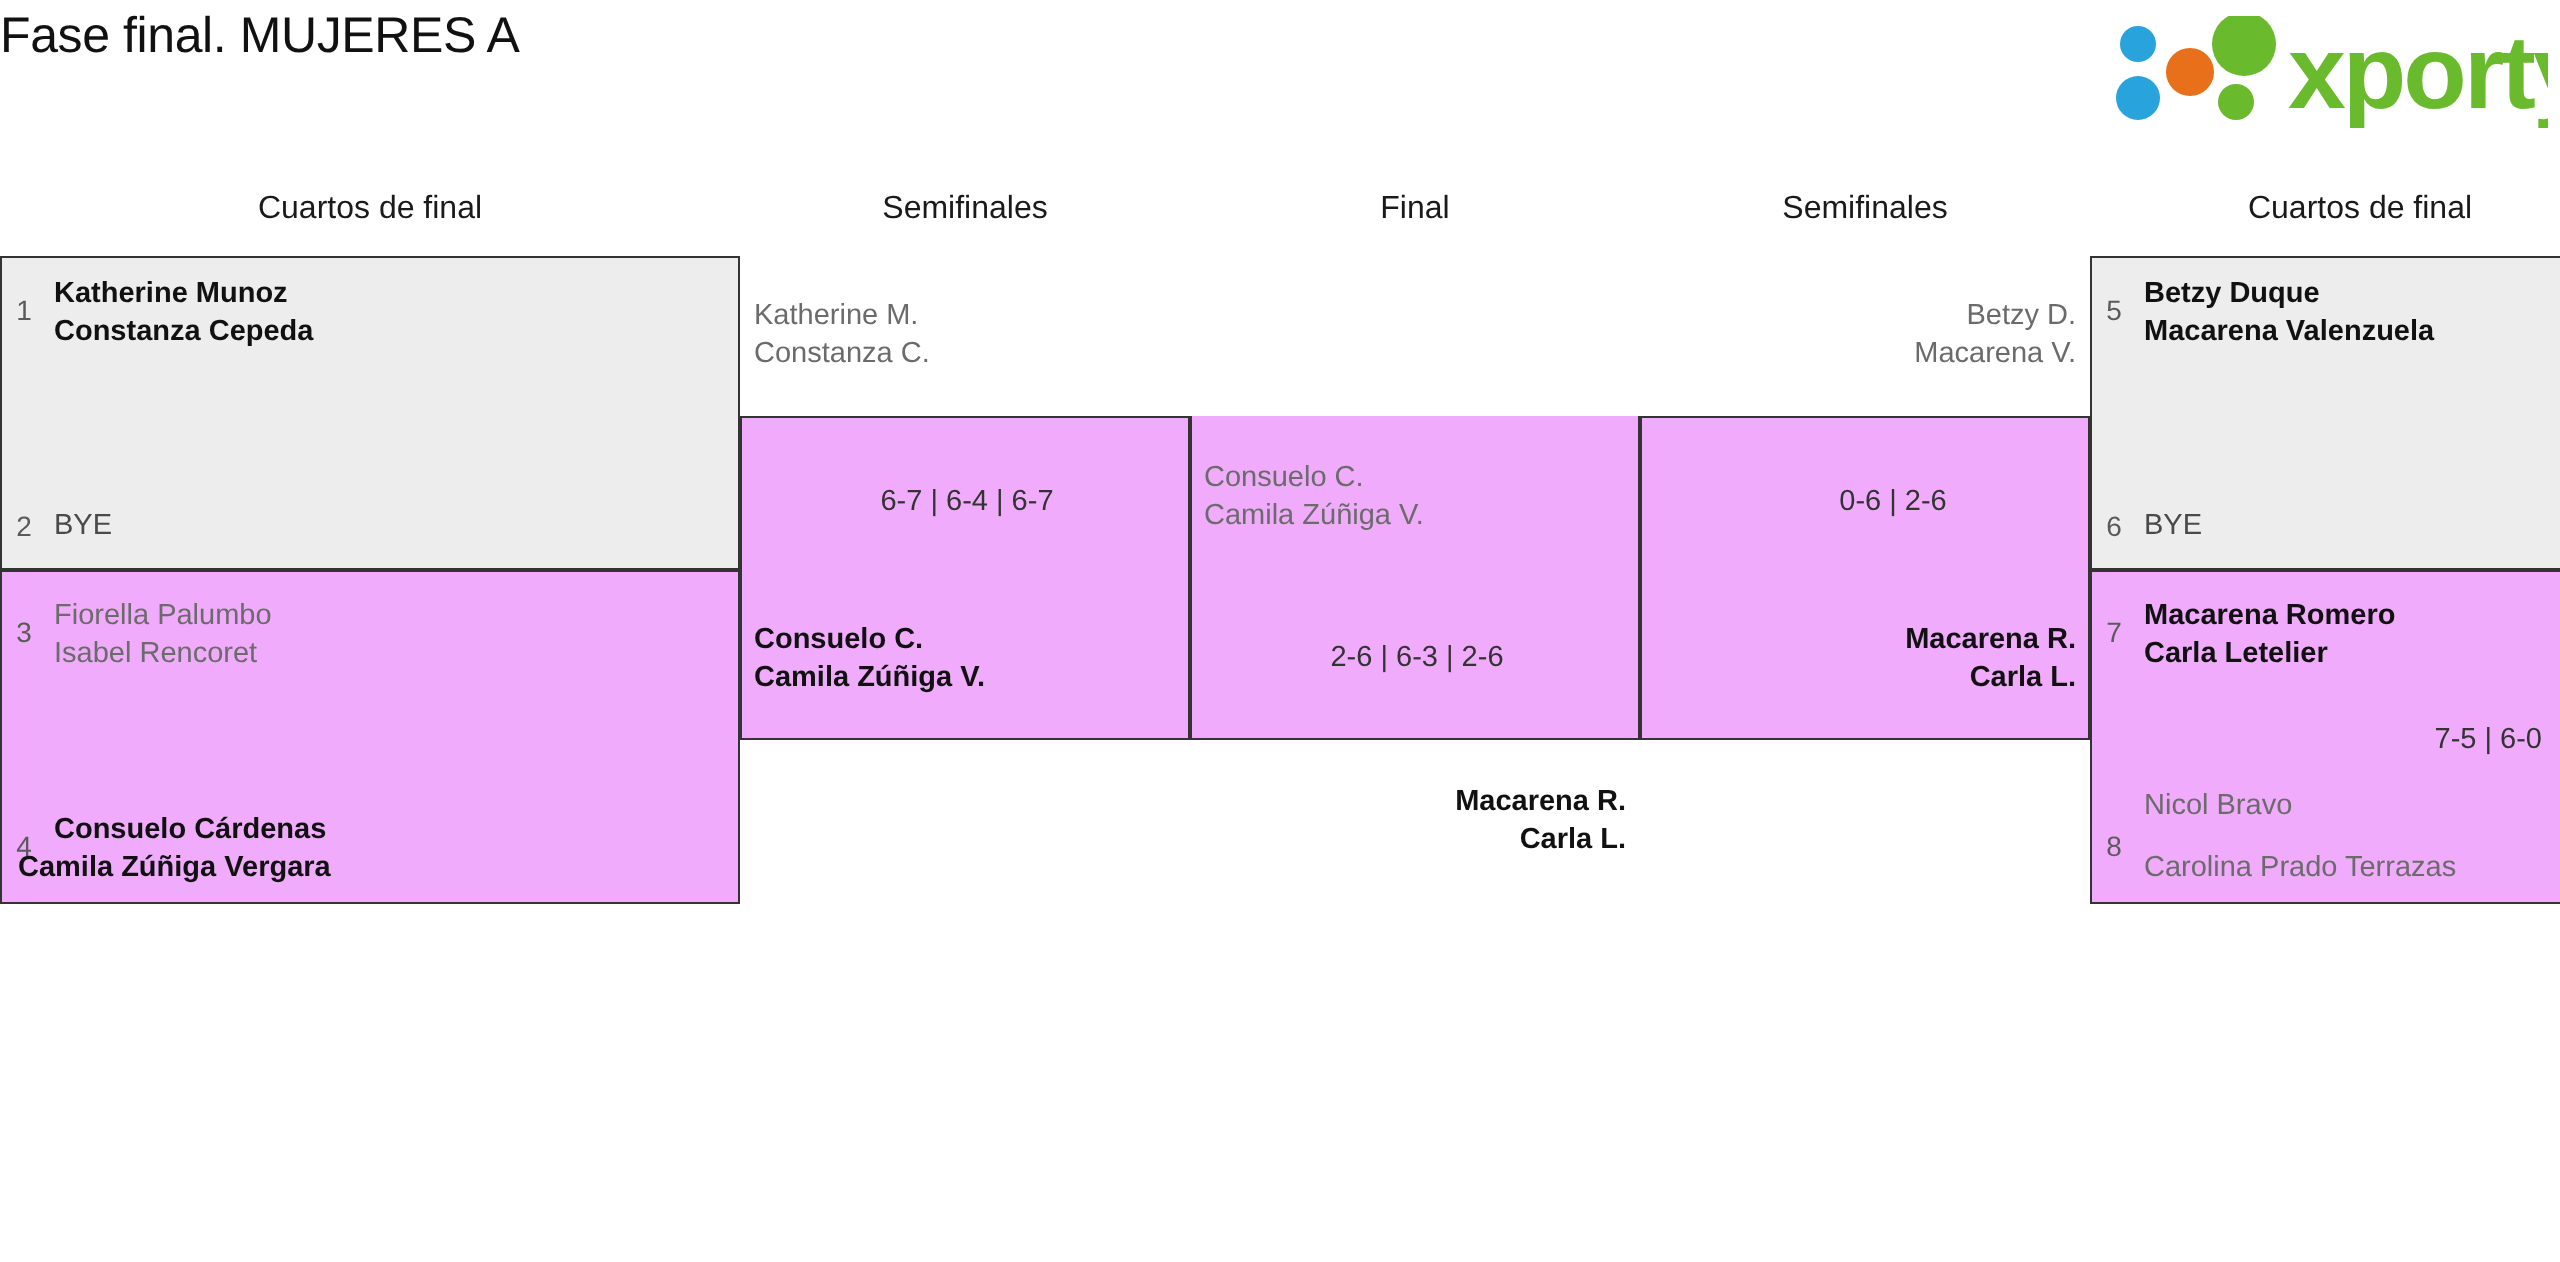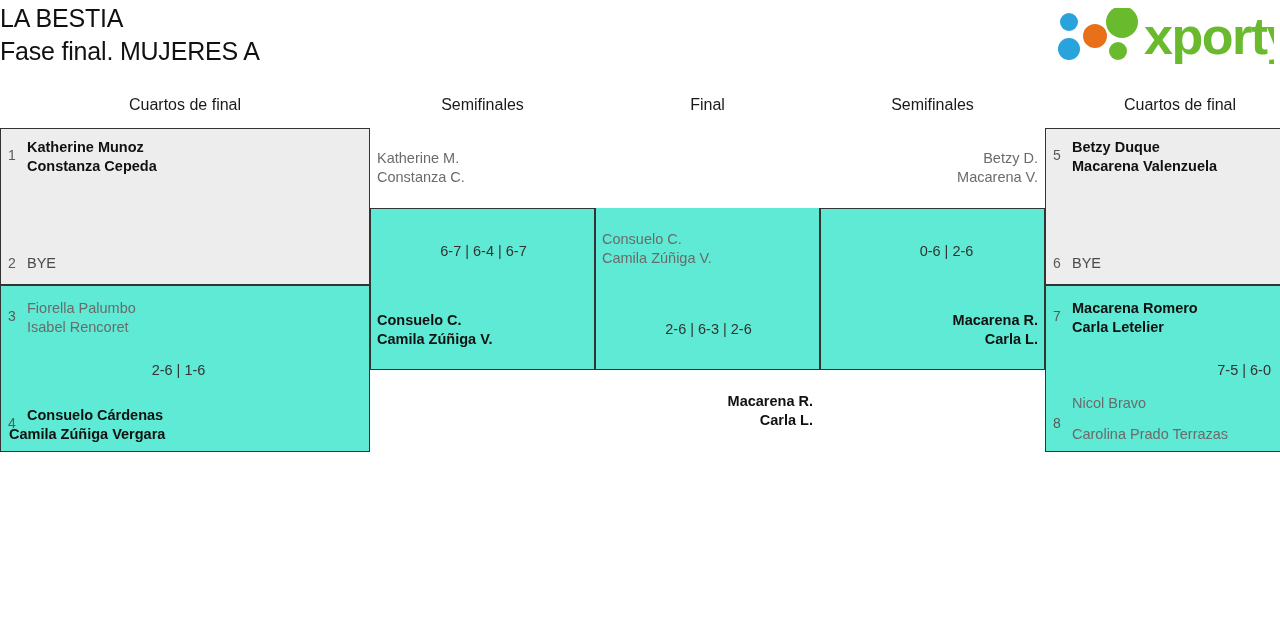--- a/index.html
+++ b/index.html
@@ -26,21 +26,21 @@
   .col-head {
     position: absolute; top: 96px;
     font-size: 16px; font-weight: 400; color: #1a1a1a;
     text-align: center; white-space: nowrap;
   }
 
   
   .box {
     position: absolute;
     border: 1px solid #333333;
-    background: #5eead4;
+    background: #f0abfc;
   }
   .box.shaded { background: #ededed; }
 
   .seed {
     position: absolute; font-size: 14px; color: #5a5a5a;
     line-height: 16px; text-align: center; width: 18px;
   }
 
   .team {
     position: absolute;
@@ -59,21 +59,20 @@
   }
   .score.center { text-align: center; }
   .score.ralign { text-align: right; }
 </style>
 </head>
 <body>
 
 <div id="root">
 
   <div class="title-block">
-    <div class="title-line">LA BESTIA</div>
     <div class="title-line">Fase final. MUJERES A</div>
   </div>
 
   <div class="logo">
     <svg width="224" height="56" viewBox="0 0 224 56" xmlns="http://www.w3.org/2000/svg">
       <g>
         <circle cx="19" cy="14" r="9" fill="#29a3dc"></circle>
         <circle cx="19" cy="41" r="11" fill="#29a3dc"></circle>
         <circle cx="45" cy="28" r="12" fill="#e8701a"></circle>
         <circle cx="72" cy="14" r="16" fill="#6aba2e"></circle>
@@ -98,21 +97,20 @@
 
     <div class="seed" style="left:2px; top:126px;">2</div>
     <div class="team plain" style="left:26px; top:125px;">BYE</div>
   </div>
 
   <div class="box" style="left:0px; top:285px; width:370px; height:167px;">
     <div class="seed" style="left:2px; top:22px;">3</div>
     <div class="team lose" style="left:26px; top:13px;">Fiorella Palumbo</div>
     <div class="team lose" style="left:26px; top:32px;">Isabel Rencoret</div>
 
-    <div class="score center" style="left:0px; top:76px; width:355px;">2-6 | 1-6</div>
 
     <div class="seed" style="left:2px; top:129px;">4</div>
     <div class="team win" style="left:26px; top:120px;">Consuelo Cárdenas</div>
     <div class="team win" style="left:8px; top:139px;">Camila Zúñiga Vergara</div>
   </div>
 
   <div class="box" style="left:370px; top:208px; width:225px; height:162px;">
     <div class="score center" style="left:0px; top:34px; width:225px;">6-7 | 6-4 | 6-7</div>
   </div>
   <div class="team lose" style="left:377px; top:149px;">Katherine M.</div>

